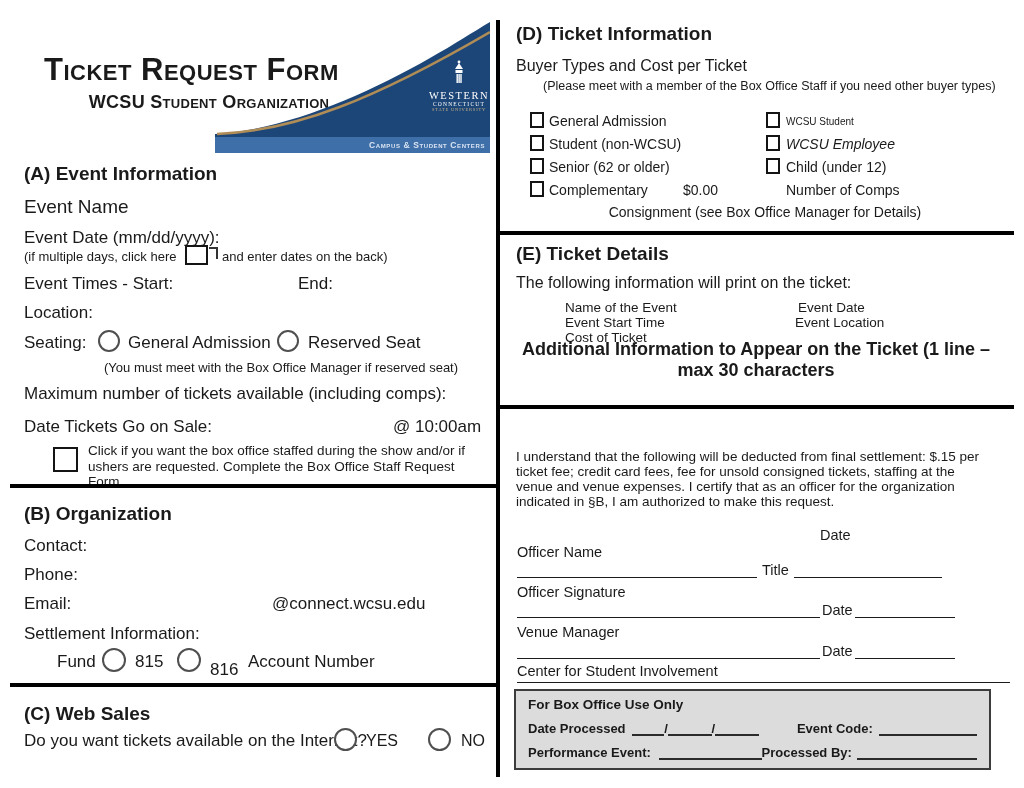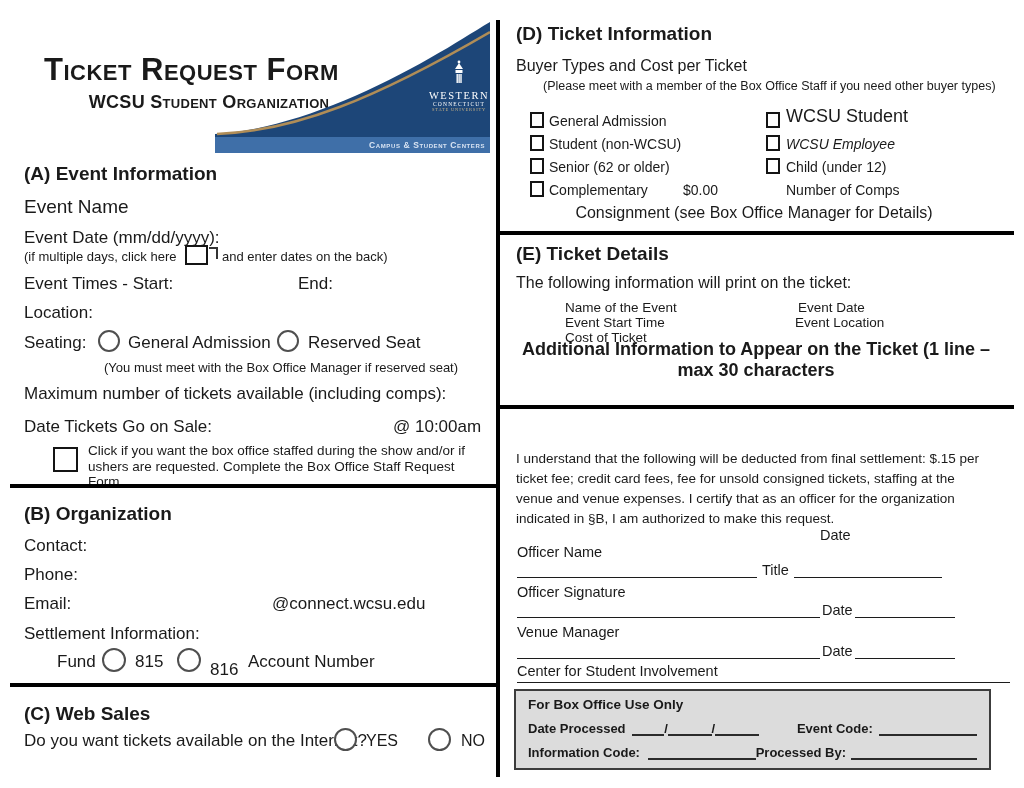--- a/index.html
+++ b/index.html
@@ -114,55 +114,55 @@
   <div class="radio" style="left:428px;top:728px;width:23px;height:23px;"></div>
   <div class="abs" style="left:461px;top:732px;font-size:16px;">NO</div>
 
   <div class="abs b" style="left:516px;top:23px;font-size:19px;">(D) Ticket Information</div>
   <div class="abs" style="left:516px;top:57px;font-size:16px;">Buyer Types and Cost per Ticket</div>
   <div class="abs" style="left:543px;top:79px;font-size:12.5px;">(Please meet with a member of the Box Office Staff if you need other buyer types)</div>
 
   <div class="cbs" style="left:530px;top:112px;width:14px;height:16px;"></div>
   <div class="abs" style="left:549px;top:113px;font-size:14px;">General Admission</div>
   <div class="cbs" style="left:766px;top:112px;width:14px;height:16px;"></div>
-  <div class="abs" style="left:786px;top:106px;font-size:18px;">WCSU Student</div>
+  <div class="abs" style="left:786px;top:116px;font-size:10px;">WCSU Student</div>
 
   <div class="cbs" style="left:530px;top:135px;width:14px;height:16px;"></div>
   <div class="abs" style="left:549px;top:136px;font-size:14px;">Student (non-WCSU)</div>
   <div class="cbs" style="left:766px;top:135px;width:14px;height:16px;"></div>
   <div class="abs" style="left:786px;top:136px;font-size:14px;font-style:italic;">WCSU Employee</div>
 
   <div class="cbs" style="left:530px;top:158px;width:14px;height:16px;"></div>
   <div class="abs" style="left:549px;top:159px;font-size:14px;">Senior (62 or older)</div>
   <div class="cbs" style="left:766px;top:158px;width:14px;height:16px;"></div>
   <div class="abs" style="left:786px;top:159px;font-size:14px;">Child (under 12)</div>
 
   <div class="cbs" style="left:530px;top:181px;width:14px;height:16px;"></div>
   <div class="abs" style="left:549px;top:182px;font-size:14px;">Complementary</div>
   <div class="abs" style="left:683px;top:182px;font-size:14px;">$0.00</div>
   <div class="abs" style="left:786px;top:182px;font-size:14px;">Number of Comps</div>
 
-  <div class="abs" style="left:516px;top:204px;width:476px;text-align:center;font-size:16px;">Consignment (see Box Office Manager for Details)</div>
+  <div class="abs" style="left:527px;top:204px;width:476px;text-align:center;font-size:14px;">Consignment (see Box Office Manager for Details)</div>
 
   <div class="hdiv" style="left:500px;top:231px;width:514px;"></div>
 
   <div class="abs b" style="left:516px;top:243px;font-size:19px;">(E) Ticket Details</div>
   <div class="abs" style="left:516px;top:274px;font-size:16px;">The following information will print on the ticket:</div>
 
   <div class="abs" style="left:565px;top:300px;font-size:13.5px;">Name of the Event</div>
   <div class="abs" style="left:565px;top:315px;font-size:13.5px;">Event Start Time</div>
   <div class="abs" style="left:565px;top:330px;font-size:13.5px;">Cost of Ticket</div>
   <div class="abs" style="left:798px;top:300px;font-size:13.5px;">Event Date</div>
   <div class="abs" style="left:795px;top:315px;font-size:13.5px;">Event Location</div>
 
   <div class="abs b" style="left:516px;top:339px;width:480px;font-size:18px;text-align:center;">Additional Information to Appear on the Ticket (1 line – max 30 characters</div>
 
   <div class="hdiv" style="left:500px;top:405px;width:514px;"></div>
 
-  <div class="abs" style="left:516px;top:449px;width:472px;font-size:13.5px;line-height:20px;">I understand that the following will be deducted from final settlement: $.15 per ticket fee; credit card fees, fee for unsold consigned tickets, staffing at the venue and venue expenses.  I certify that as an officer for the organization indicated in §B, I am authorized to make this request.</div>
+  <div class="abs" style="left:516px;top:449px;width:472px;font-size:13.5px;line-height:15px;">I understand that the following will be deducted from final settlement: $.15 per ticket fee; credit card fees, fee for unsold consigned tickets, staffing at the venue and venue expenses.  I certify that as an officer for the organization indicated in §B, I am authorized to make this request.</div>
 
   <div class="abs" style="left:820px;top:527px;font-size:14.5px;">Date</div>
   <div class="abs" style="left:517px;top:544px;font-size:14.5px;">Officer Name</div>
 
   <div class="sigrow" style="left:517px;top:562px;width:430px;">
     <span class="uline" style="width:240px;"></span>
     <span style="padding:0 5px;">Title</span>
     <span class="uline" style="width:148px;"></span>
   </div>
   <div class="abs" style="left:517px;top:584px;font-size:14.5px;">Officer Signature</div>
@@ -188,20 +188,20 @@
       <span>Date Processed</span>
       <span class="uline" style="width:36px;margin-left:6px;"></span>
       <span>/</span>
       <span class="uline" style="width:48px;"></span>
       <span>/</span>
       <span class="uline" style="width:48px;"></span>
       <span style="margin-left:38px;">Event Code:</span>
       <span class="uline" style="width:108px;margin-left:6px;"></span>
     </div>
     <div class="gb-row">
-      <span>Information Code:</span>
+      <span>Performance Event:</span>
       <span class="uline" style="width:118px;margin-left:8px;"></span>
       <span>Processed By:</span>
       <span class="uline" style="width:138px;margin-left:5px;"></span>
     </div>
   </div>
 
 </div>
 
 </body></html>

